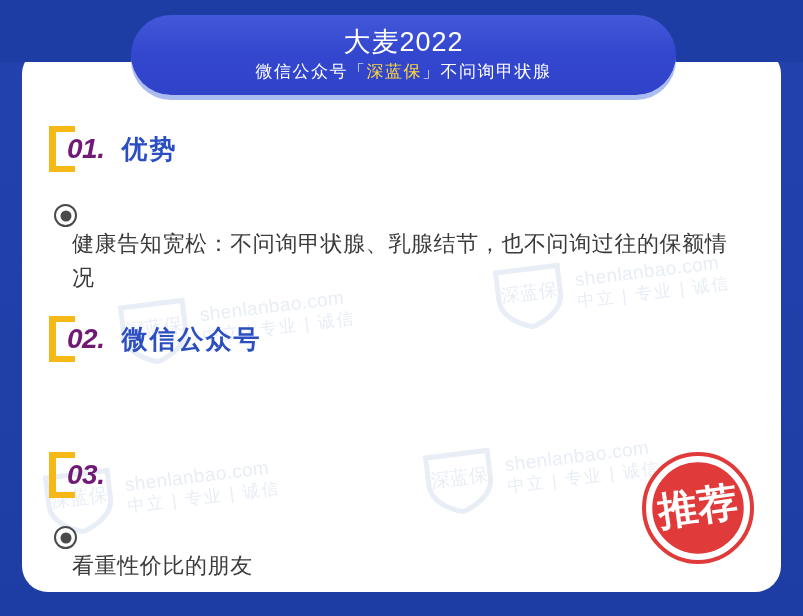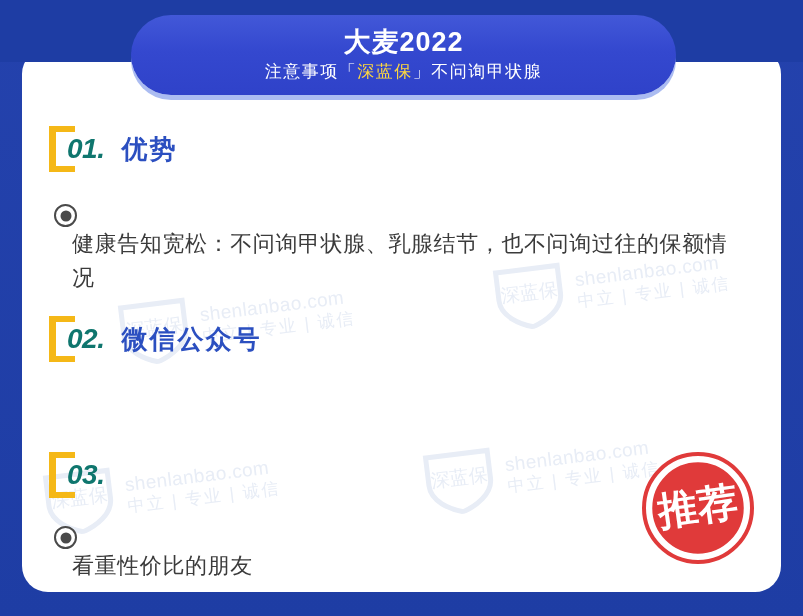--- a/index.html
+++ b/index.html
@@ -94,21 +94,21 @@
     box-shadow: 0 5px 0 0 rgba(167,184,240,0.95);
     display: flex;
     flex-direction: column;
     align-items: center;
     justify-content: center;
     z-index: 5;
   }
   .banner-title {
     color: #ffffff;
     font-size: 27px;
-    font-weight: bold;
+    font-weight: normal;
     letter-spacing: 1px;
     line-height: 1.15;
     margin-bottom: 2px;
   }
   .banner-sub {
     color: #ffffff;
     font-size: 17px;
     letter-spacing: 1.5px;
     white-space: nowrap;
   }
@@ -147,21 +147,21 @@
     position: absolute;
     left: 0; top: 0;
     width: 26px; height: 6px;
     background: #f5b817;
     box-shadow: 0 40px 0 0 #f5b817;
   }
   .sec-num {
     font-size: 28px;
     font-weight: bold;
     font-style: italic;
-    color: #0f766e;
+    color: #701a75;
     letter-spacing: -0.5px;
     margin-left: -8px;
     position: relative;
     z-index: 2;
   }
   .sec-title {
     font-size: 26px;
     font-weight: bold;
     color: #2b4fc0;
     letter-spacing: 2px;
@@ -309,21 +309,21 @@
       <span class="bullet-text">看重性价比的朋友</span>
     </div>
 
   </div>
 </div>
 
 <div class="banner-backer"></div>
 
 <div class="banner">
   <div class="banner-title">大麦2022</div>
-  <div class="banner-sub"><span>注意事项「</span><span class="hl">深蓝保</span><span>」不问询甲状腺</span></div>
+  <div class="banner-sub"><span>微信公众号「</span><span class="hl">深蓝保</span><span>」不问询甲状腺</span></div>
 </div>
 
 <div class="stamp">
   <svg width="116" height="116" viewBox="0 0 116 116">
     <circle cx="58" cy="58" r="54" fill="none" stroke="#e03a3a" stroke-width="4"></circle>
     <circle cx="58" cy="58" r="47" fill="#e03a3a"></circle>
     <circle cx="58" cy="58" r="47" fill="none" stroke="#ffffff" stroke-width="2.5"></circle>
     <text x="58" y="70" text-anchor="middle" font-size="40" font-weight="bold" fill="#ffffff" font-family="Liberation Sans, sans-serif" transform="rotate(-8 58 58)">推荐</text>
   </svg>
 </div>

